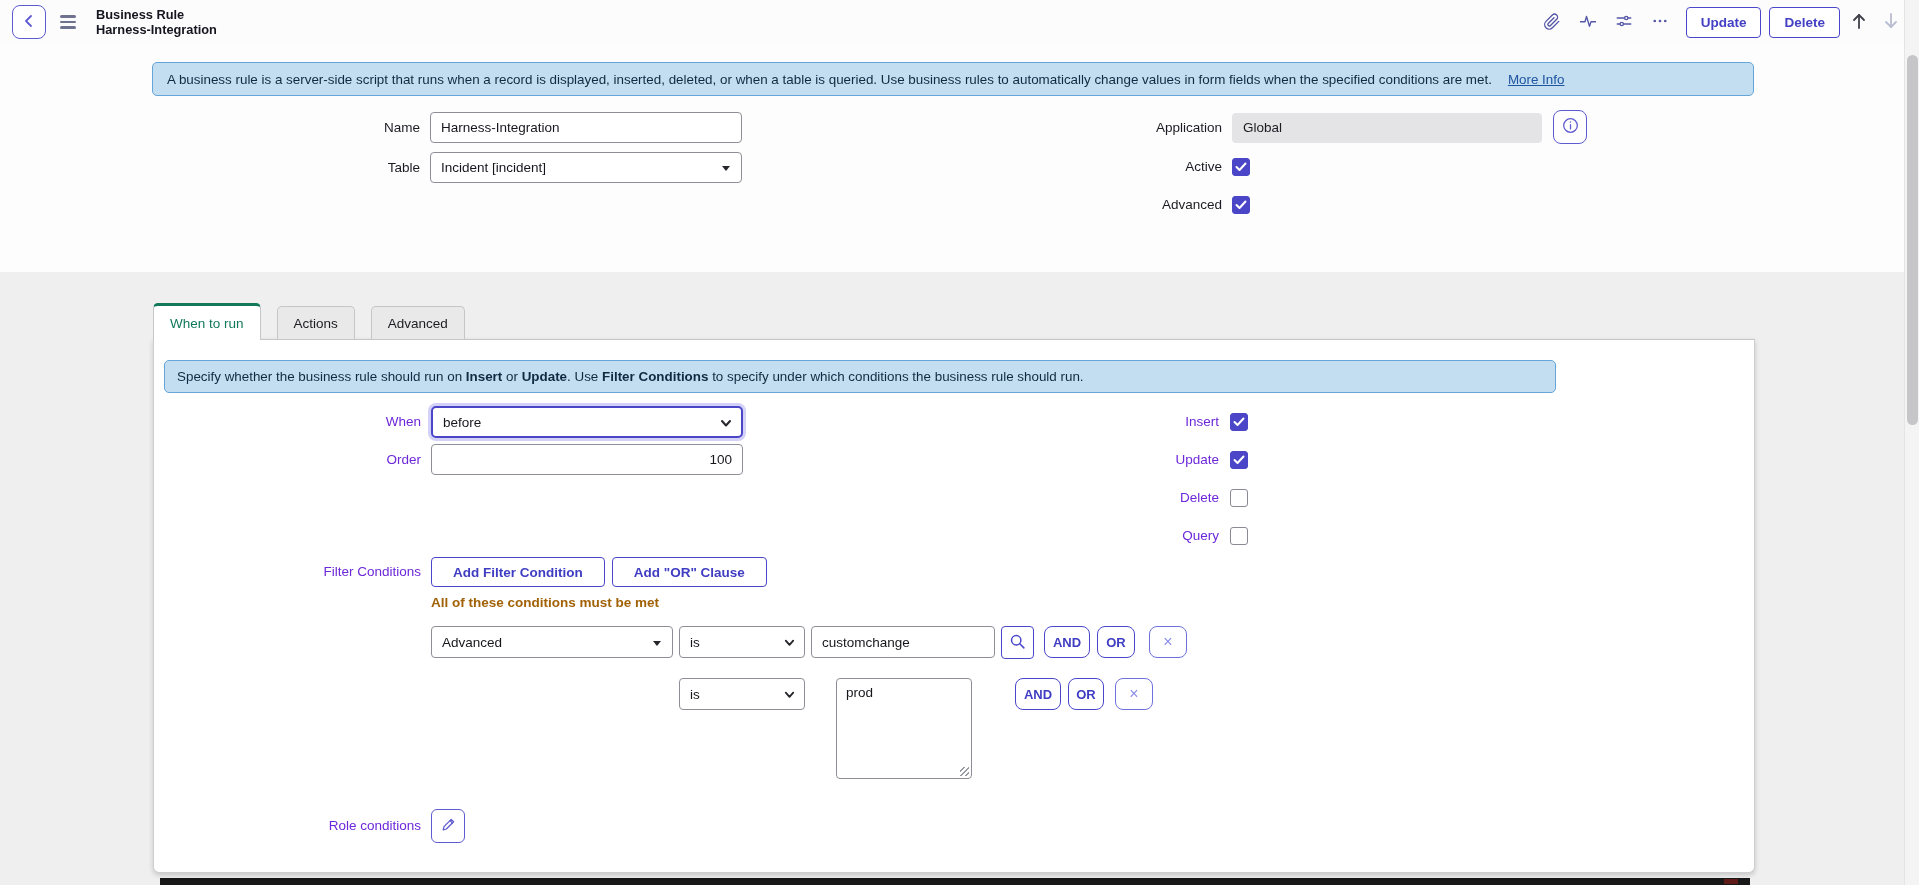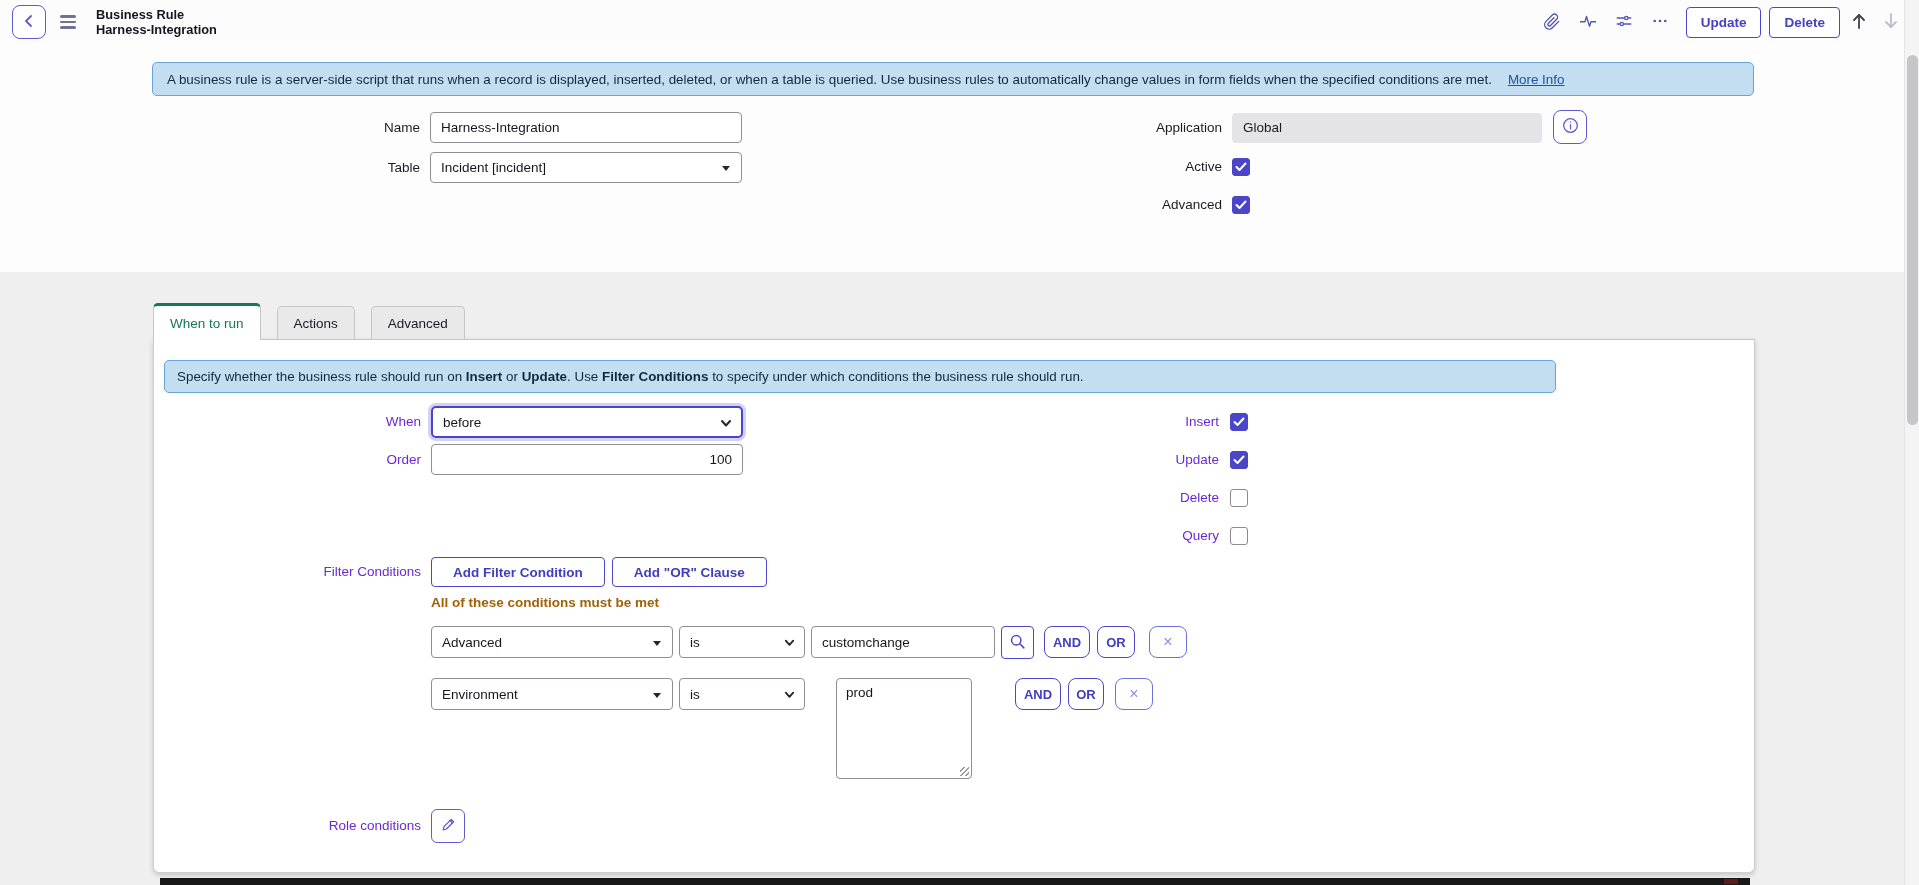--- a/index.html
+++ b/index.html
@@ -263,24 +263,20 @@
         <svg width="17" height="17" viewBox="0 0 20 20" fill="none" stroke="#4a47cb" stroke-width="1.8" stroke-linecap="round">
             <circle cx="8.5" cy="8.5" r="5.5"></circle>
             <line x1="13" y1="13" x2="17.5" y2="17.5"></line>
           </svg>
       </span>
     </button>
     <button class="cond-btn" style="left:890px; top:286px; width:46px;">AND</button>
     <button class="cond-btn" style="left:943px; top:286px; width:38px;">OR</button>
     <button class="cond-btn x-btn" style="left:995px; top:286px; width:38px;">×</button>
 
-    <div class="sel" style="left:277px; top:338px; width:242px; height:32px;">
-      <span>Environment</span>
-      <i class="caret-tri" style="top:13.5px;"></i>
-    </div>
     <div class="sel" style="left:525px; top:338px; width:126px; height:32px;">
       <span>is</span>
       <span class="caret-chev" style="top:9px;">
         <svg width="13" height="13" viewBox="0 0 14 14" fill="none" stroke="#26262c" stroke-width="2" stroke-linecap="round" stroke-linejoin="round">
             <polyline points="3,5 7,9.5 11,5"></polyline>
           </svg>
       </span>
     </div>
     <textarea class="cond-textarea" style="">prod</textarea>
     <span class="ta-grip"></span>

